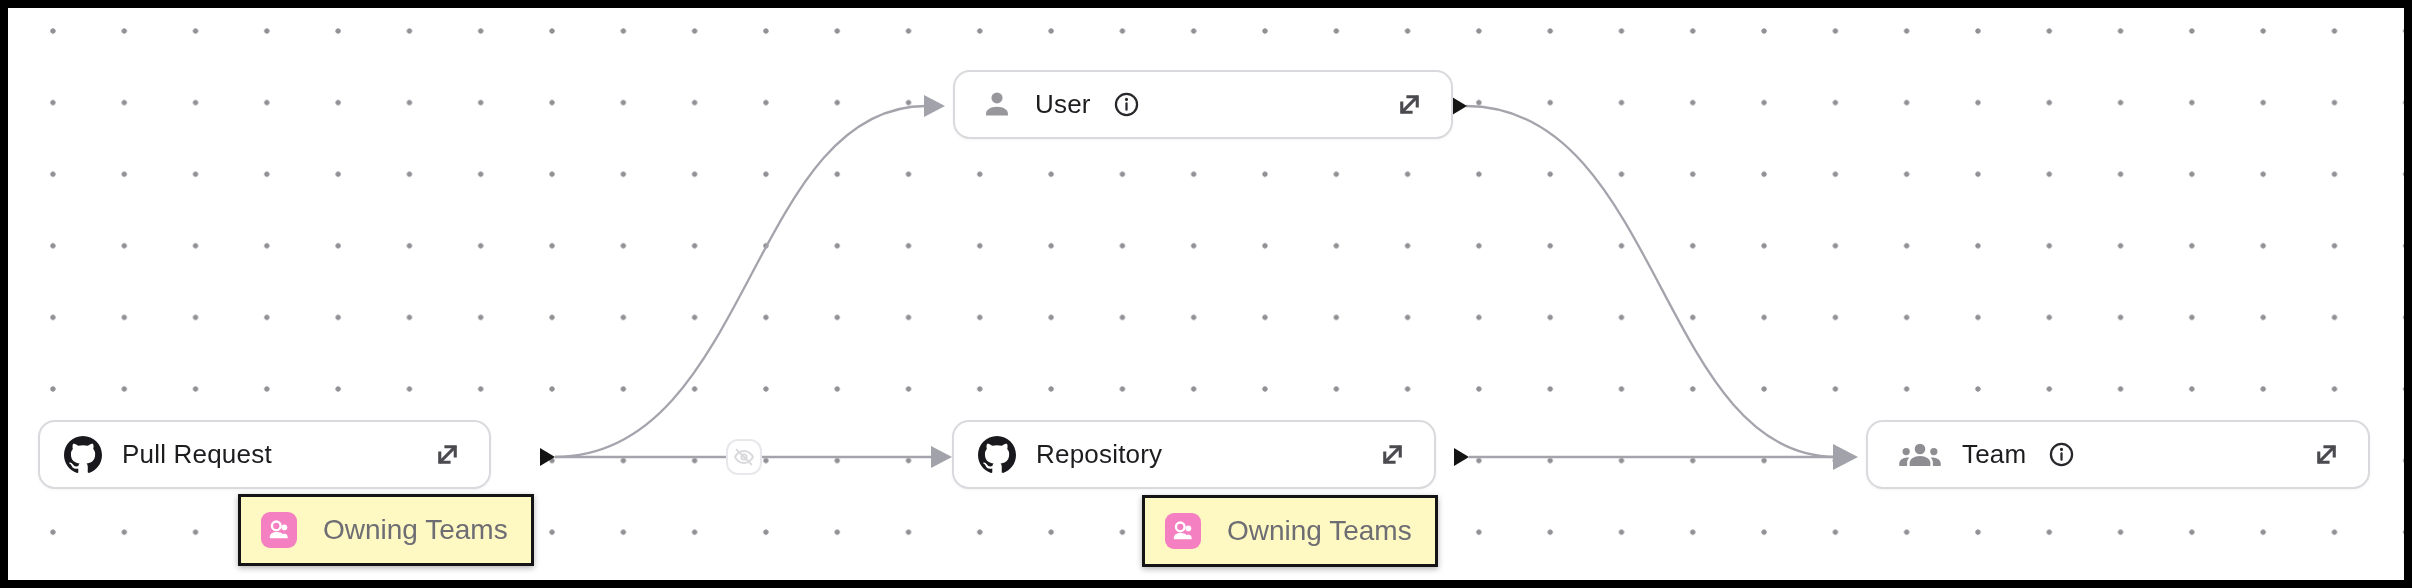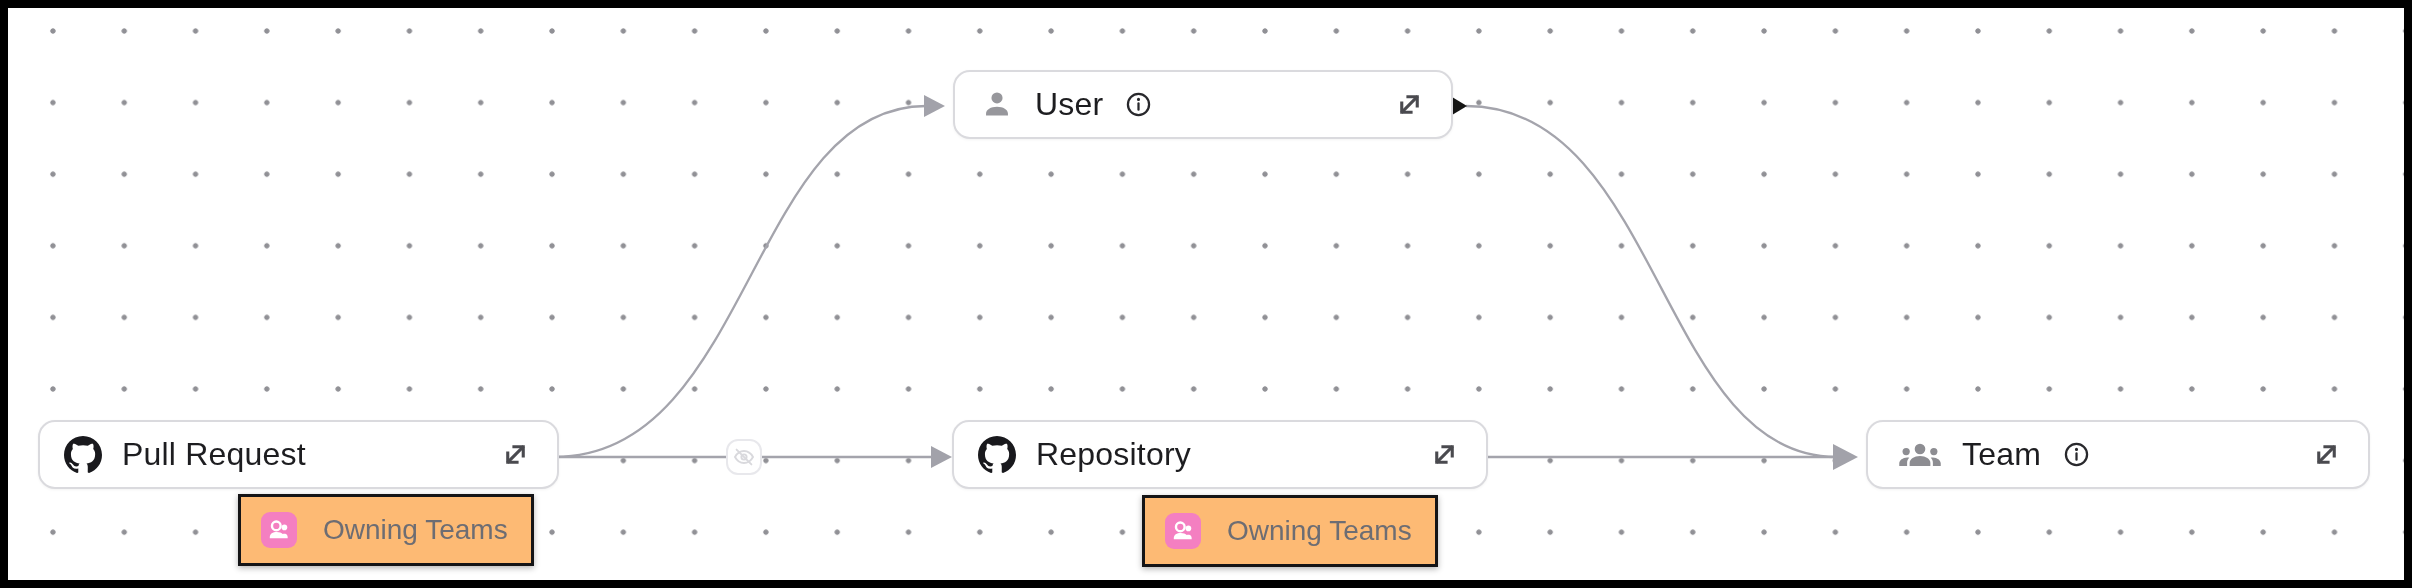--- a/index.html
+++ b/index.html
@@ -24,28 +24,28 @@
     position: absolute;
     height: 69px;
     background: #ffffff;
     border: 2px solid #dadade;
     border-radius: 17px;
     display: flex; align-items: center;
     padding: 0 26px 0 24px;
     box-shadow: 0 1px 3px rgba(0,0,0,0.05);
   }
   .node .n-icon { flex: 0 0 auto; display: flex; align-items: center; justify-content: center; margin-right: 20px; }
-  .node .n-label { font-size: 32px; font-weight: 500; color: #1d1d20; letter-spacing: 0.2px; white-space: nowrap; }
+  .node .n-label { font-size: 26px; font-weight: 500; color: #1d1d20; letter-spacing: 0.2px; white-space: nowrap; }
   .node .info { margin-left: 22px; display: flex; align-items: center; }
   .node .expand { margin-left: auto; display: flex; align-items: center; cursor: pointer; }
 
   .badge {
     position: absolute;
     width: 296px; height: 72px;
-    background: #fdba74;
+    background: #fef9c3;
     border: 3px solid #141416;
     box-shadow: 0 2px 6px rgba(0,0,0,0.30);
     display: flex; align-items: center;
     padding: 0 20px 0 20px;
   }
   .badge .b-icon {
     width: 36px; height: 36px; border-radius: 9px;
     display: flex; align-items: center; justify-content: center;
     flex: 0 0 auto;
   }
@@ -85,21 +85,21 @@
   </svg>
 
   <div class="edge-marker" style="left:718px; top:431px;">
     <svg width="24" height="24" viewBox="0 0 24 24" fill="none" stroke="#D9D9DD" stroke-width="1.9" stroke-linecap="round">
       <path d="M3 12c2.1-3.9 5.3-6 9-6s6.9 2.1 9 6c-2.1 3.9-5.3 6-9 6s-6.9-2.1-9-6z"></path>
       <circle cx="12" cy="12" r="2.6"></circle>
       <line x1="4.6" y1="4.6" x2="19.4" y2="19.4"></line>
     </svg>
   </div>
 
-  <div class="node" style="left:30px; top:412px; width:521px;">
+  <div class="node" style="left:30px; top:412px; width:453px;">
     <span class="n-icon">
       <svg width="38" height="38" viewBox="0 0 16 16" fill="#19191d">
         <path d="M8 0C3.58 0 0 3.58 0 8c0 3.54 2.29 6.53 5.47 7.59.4.07.55-.17.55-.38 0-.19-.01-.82-.01-1.49-2.01.37-2.53-.49-2.69-.94-.09-.23-.48-.94-.82-1.13-.28-.15-.68-.52-.01-.53.63-.01 1.08.58 1.23.82.72 1.21 1.87.87 2.33.66.07-.52.28-.87.51-1.07-1.78-.2-3.64-.89-3.64-3.95 0-.87.31-1.59.82-2.15-.08-.2-.36-1.02.08-2.12 0 0 .67-.21 2.2.82.64-.18 1.32-.27 2-.27s1.36.09 2 .27c1.53-1.04 2.2-.82 2.2-.82.44 1.1.16 1.92.08 2.12.51.56.82 1.27.82 2.15 0 3.07-1.87 3.75-3.65 3.95.29.25.54.73.54 1.48 0 1.07-.01 1.93-.01 2.2 0 .21.15.46.55.38A8.01 8.01 0 0 0 16 8c0-4.42-3.58-8-8-8z"></path>
       </svg>
     </span>
     <span class="n-label">Pull Request</span>
     <span class="expand">
       <svg width="31" height="31" viewBox="0 0 24 24" fill="none" stroke="#4a4a4f" stroke-width="2.4" stroke-linecap="square">
         <line x1="6.6" y1="17.4" x2="17.4" y2="6.6"></line>
         <polyline points="10.8,6 18,6 18,13.2" fill="none"></polyline>
@@ -125,21 +125,21 @@
     </span>
     <span class="expand">
       <svg width="31" height="31" viewBox="0 0 24 24" fill="none" stroke="#4a4a4f" stroke-width="2.4" stroke-linecap="square">
         <line x1="6.6" y1="17.4" x2="17.4" y2="6.6"></line>
         <polyline points="10.8,6 18,6 18,13.2" fill="none"></polyline>
         <polyline points="6,10.8 6,18 13.2,18" fill="none"></polyline>
       </svg>
     </span>
   </div>
 
-  <div class="node" style="left:944px; top:412px; width:536px;">
+  <div class="node" style="left:944px; top:412px; width:484px;">
     <span class="n-icon">
       <svg width="38" height="38" viewBox="0 0 16 16" fill="#19191d">
         <path d="M8 0C3.58 0 0 3.58 0 8c0 3.54 2.29 6.53 5.47 7.59.4.07.55-.17.55-.38 0-.19-.01-.82-.01-1.49-2.01.37-2.53-.49-2.69-.94-.09-.23-.48-.94-.82-1.13-.28-.15-.68-.52-.01-.53.63-.01 1.08.58 1.23.82.72 1.21 1.87.87 2.33.66.07-.52.28-.87.51-1.07-1.78-.2-3.64-.89-3.64-3.95 0-.87.31-1.59.82-2.15-.08-.2-.36-1.02.08-2.12 0 0 .67-.21 2.2.82.64-.18 1.32-.27 2-.27s1.36.09 2 .27c1.53-1.04 2.2-.82 2.2-.82.44 1.1.16 1.92.08 2.12.51.56.82 1.27.82 2.15 0 3.07-1.87 3.75-3.65 3.95.29.25.54.73.54 1.48 0 1.07-.01 1.93-.01 2.2 0 .21.15.46.55.38A8.01 8.01 0 0 0 16 8c0-4.42-3.58-8-8-8z"></path>
       </svg>
     </span>
     <span class="n-label">Repository</span>
     <span class="expand">
       <svg width="31" height="31" viewBox="0 0 24 24" fill="none" stroke="#4a4a4f" stroke-width="2.4" stroke-linecap="square">
         <line x1="6.6" y1="17.4" x2="17.4" y2="6.6"></line>
         <polyline points="10.8,6 18,6 18,13.2" fill="none"></polyline>

